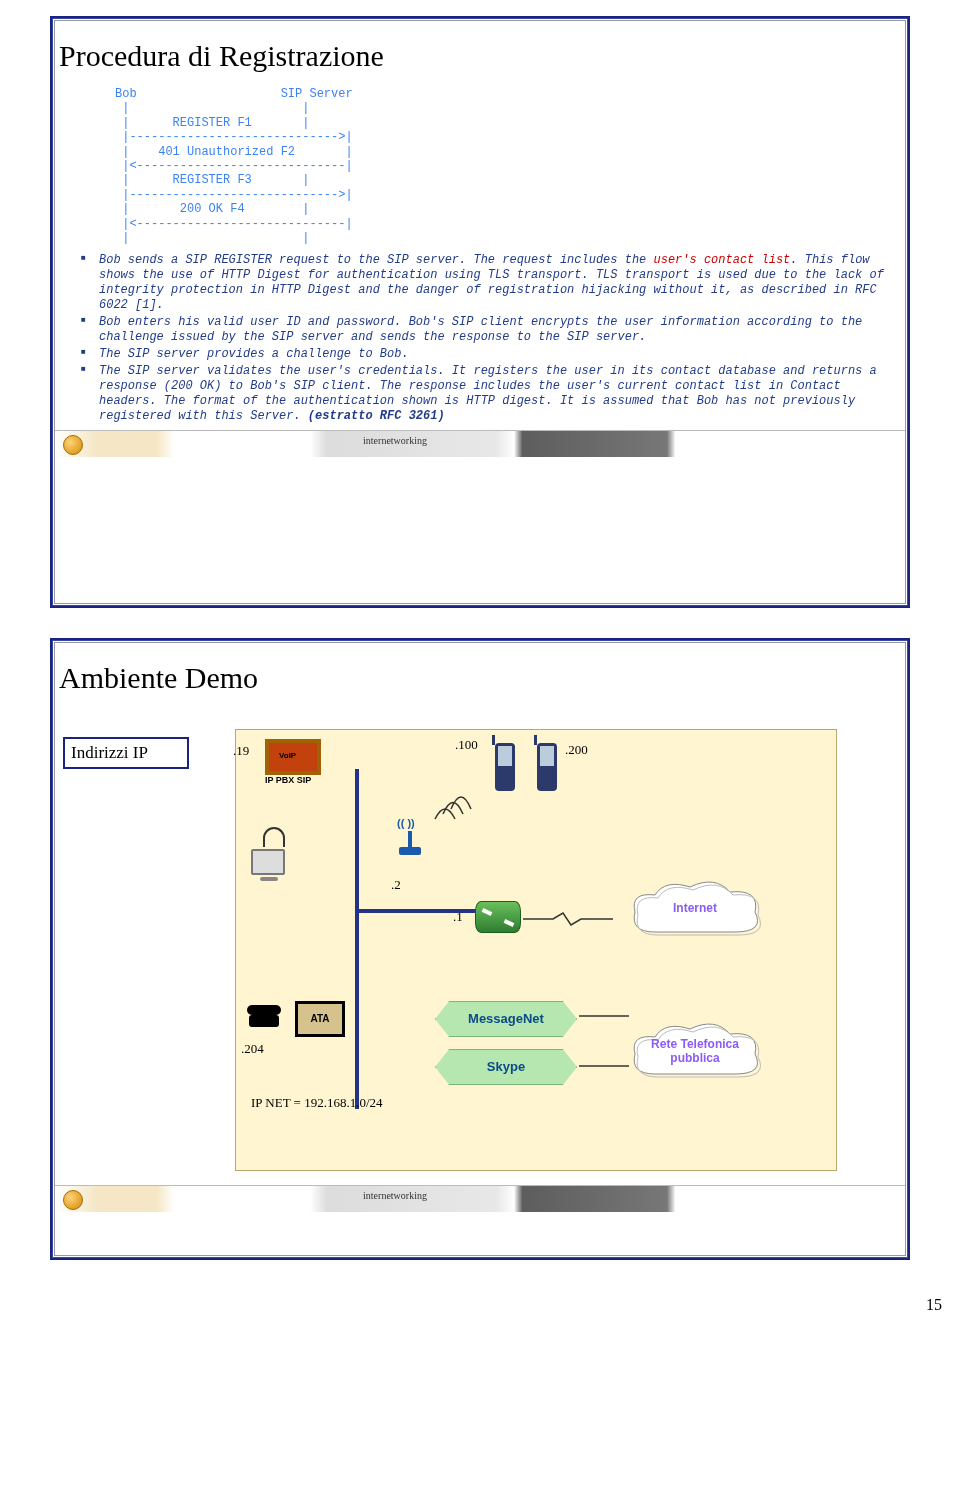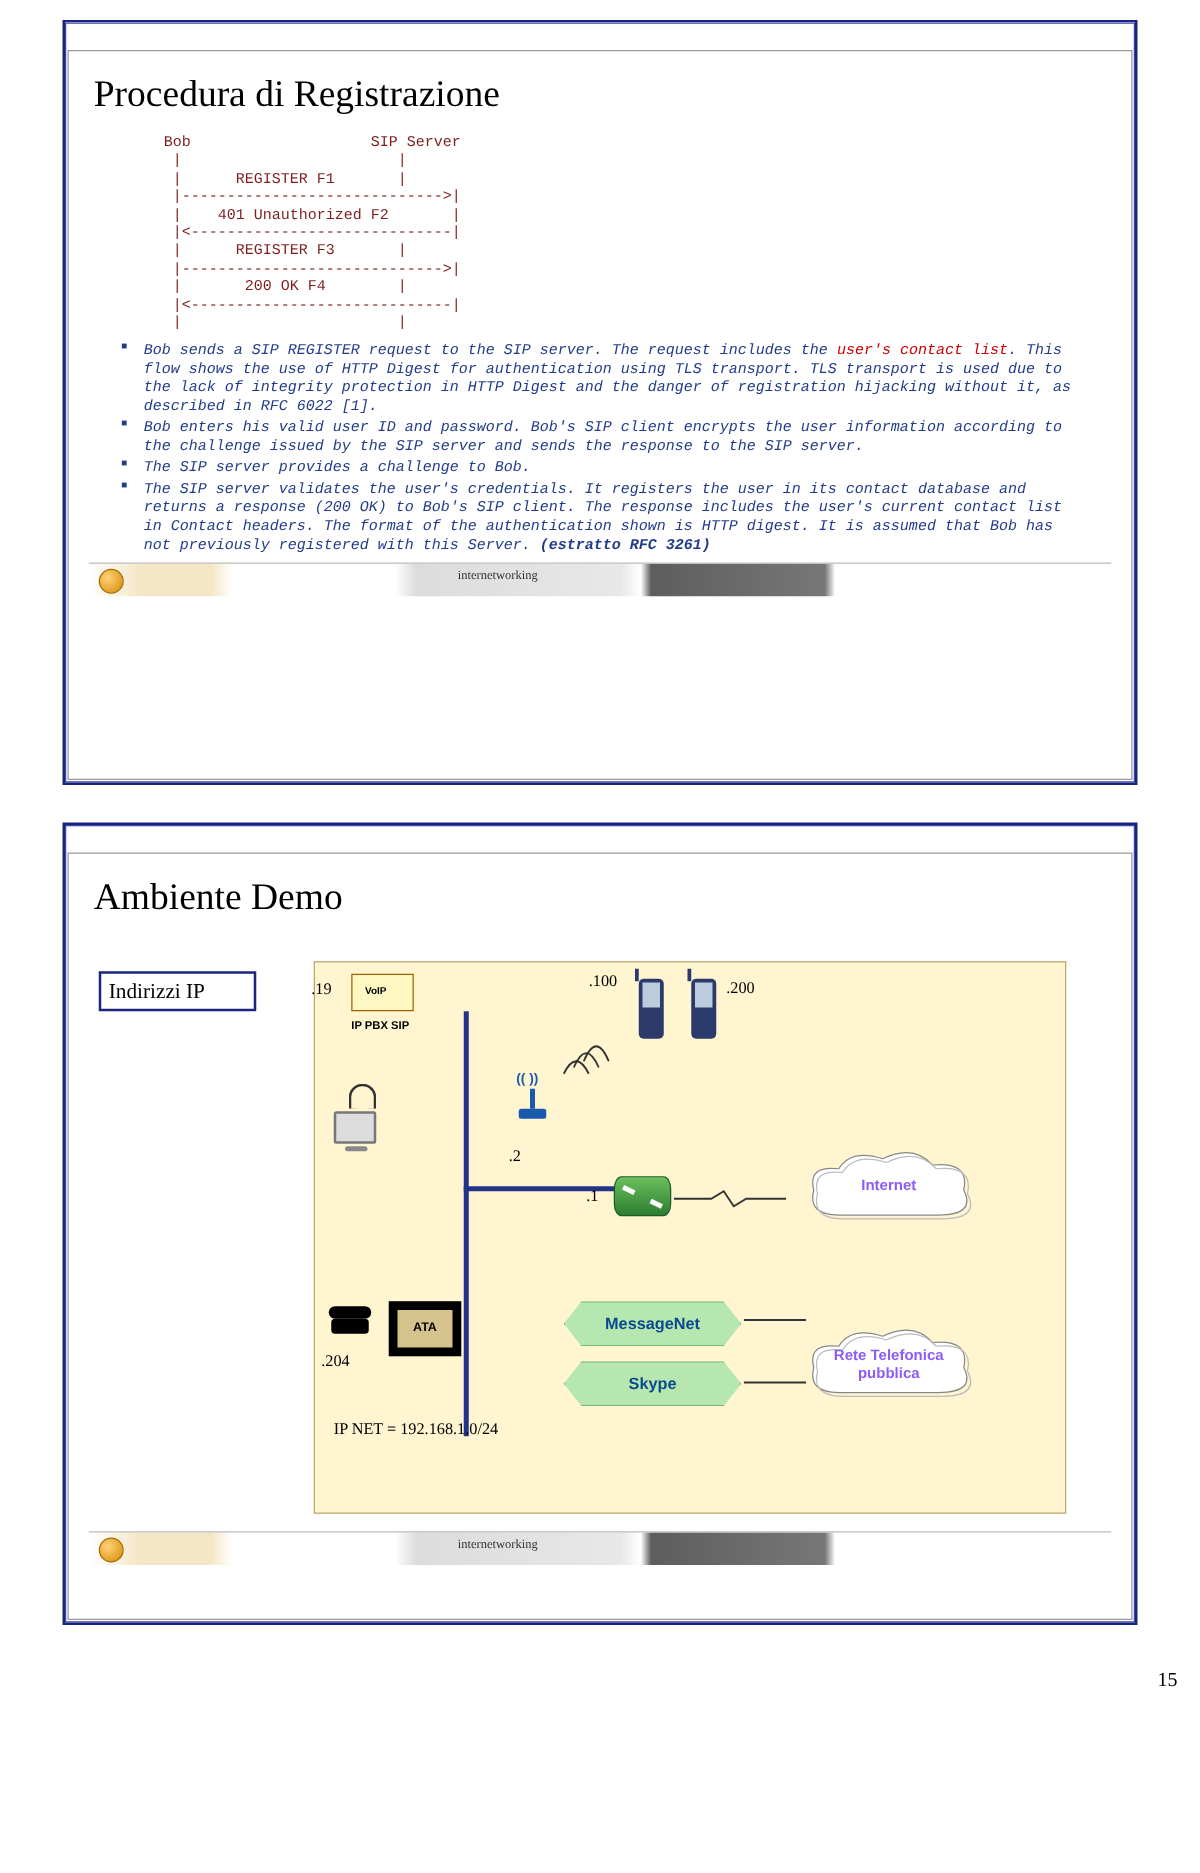--- a/index.html
+++ b/index.html
@@ -20,37 +20,36 @@
     width: 860px;
     margin: 16px auto 30px;
     border: 2px solid #1a237e;
     box-shadow: inset 0 0 0 1px #3949ab;
     padding: 2px;
     background: #fff;
     box-sizing: border-box;
   }
   .slide-inner {
     border: 1px solid #999;
-    padding: 14px 16px 8px;
+    padding: 14px 0 8px;
     position: relative;
     min-height: 560px;
     background: #fff;
-    margin-top: 20px;
   }
   h1 {
     font-size: 30px;
     font-weight: normal;
     margin: 4px 0 14px 4px;
   }
   h1.center { }
 
   pre.ascii {
     font-family: "Courier New", monospace;
     font-size: 12px;
-    color: #7f1d1d;
+    color: #3b82f6;
     margin: 0 0 8px 60px;
     white-space: pre;
     line-height: 1.2;
   }
 
   ul.notes {
     list-style: none;
     padding: 0;
     margin: 0 18px 0 24px;
   }
@@ -220,30 +219,30 @@
     position:absolute; width:20px; height:20px;
   }
   .headset::before{
     content:""; position:absolute;
     width:18px; height:18px; border:2px solid #333; border-bottom:none;
     border-radius: 12px 12px 0 0;
   }
 
   .voip-box {
     position:absolute; width:48px; height:28px;
-    background:#fef9c3; border:1px solid #a16207;
+    background:#c2410c; border:4px solid #a16207;
   }
   .voip-box span{
     position:absolute; left:10px; top:8px;
     font-size:8px; font-weight:bold; font-family:Arial;
   }
 
   .ata-box {
     position:absolute; width:44px; height:30px;
-    background:#d6c28c; border:7px solid #000000;
+    background:#d6c28c; border:3px solid #000000;
     font-family:Arial; font-size:10px; font-weight:bold;
     text-align:center; line-height:30px;
   }
 
   .cellphone {
     position:absolute; width:20px; height:48px;
     background:#2b3a6b; border-radius:4px;
   }
   .cellphone::before{
     content:""; position:absolute; left:3px; top:3px;

